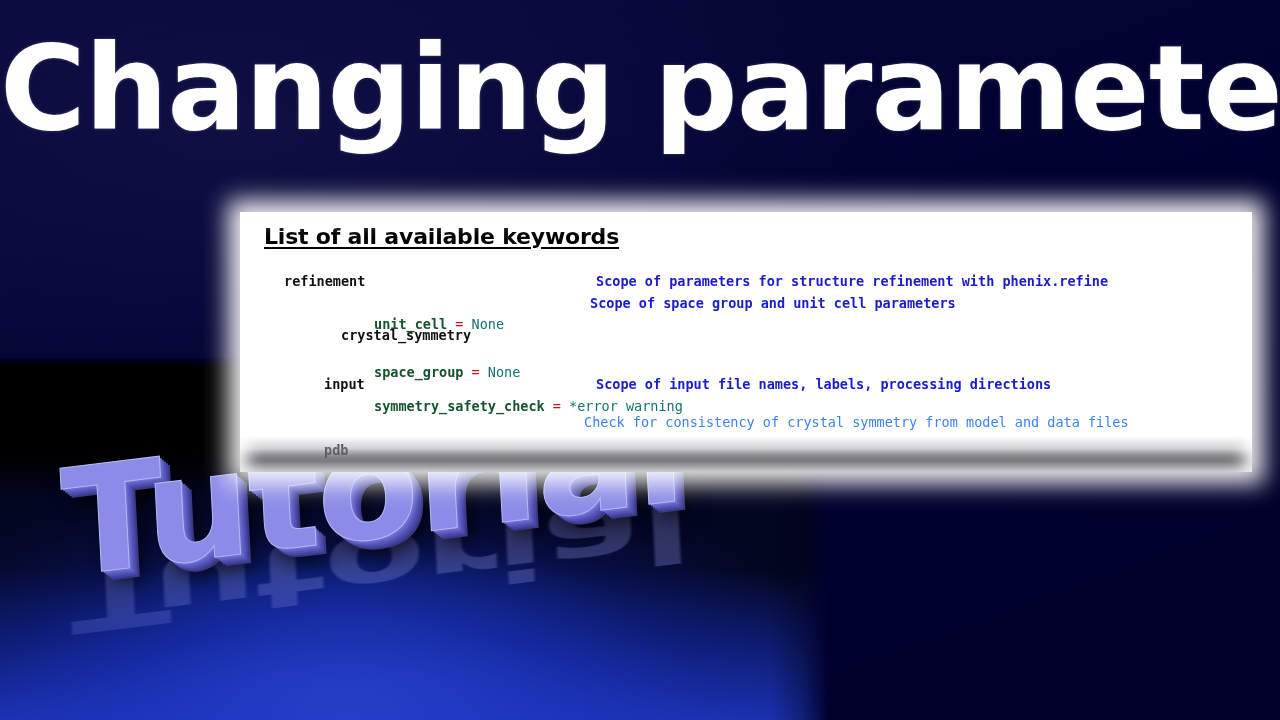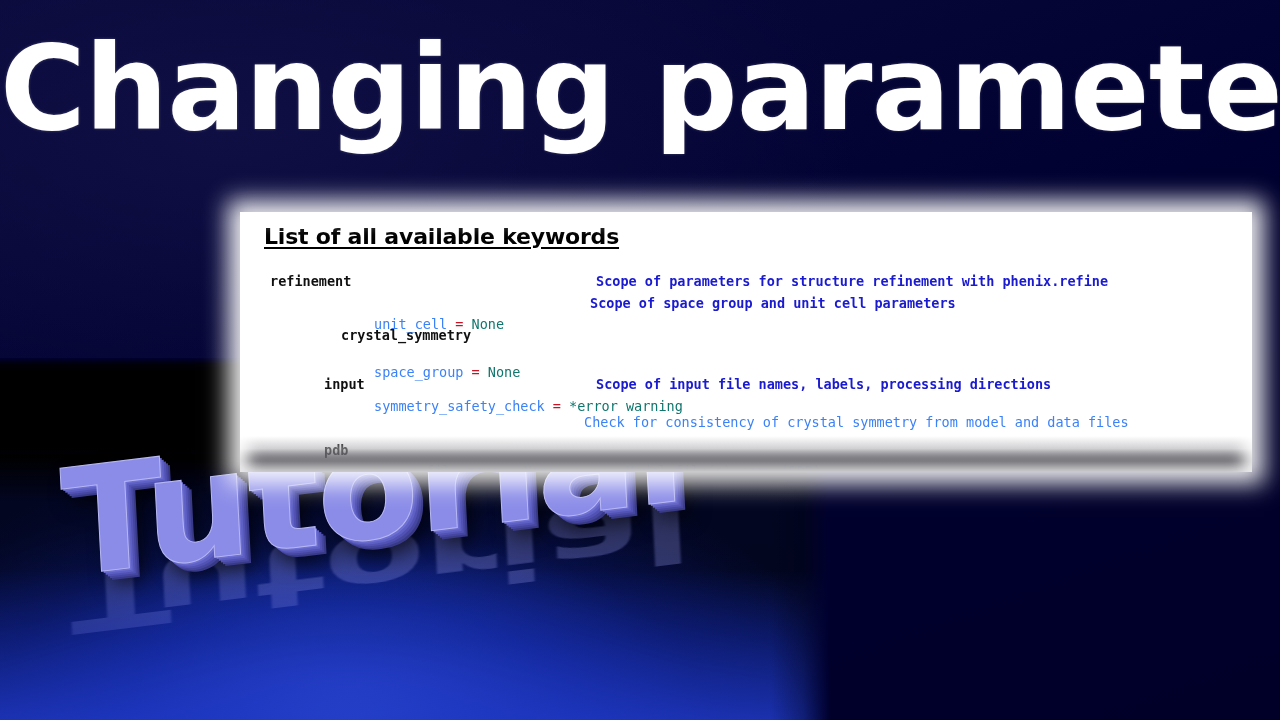--- a/index.html
+++ b/index.html
@@ -158,21 +158,21 @@
   .kw-row {
     position:absolute;
     left:0; right:0;
     white-space:pre;
     height:18px;
   }
   .kw-left  { position:absolute; white-space:pre; }
   .kw-right { position:absolute; white-space:pre; }
 
   .c-key   { color:#101010; font-weight:700; }
-  .c-name  { color:#3b82f6; font-weight:400; }
+  .c-name  { color:#14532d; font-weight:700; }
   .c-val   { color:#0f766e; font-weight:400; }
   .c-eq    { color:#cc1122; font-weight:400; }
   .c-help  { color:#1a1acf; font-weight:700; }
   .c-help-n{ color:#3b82f6; font-weight:400; }
 </style>
 </head>
 <body>
 
 <div id="slide">
 
@@ -189,21 +189,21 @@
     <div class="tut-mask-bottom"></div>
     <div class="tut-edge-top"></div>
     <div class="tut-edge-right"></div>
   </div>
 
   <div id="keywords-panel">
 
     <div id="panel-heading">List of all available keywords</div>
 
     <div id="keyword-listing">
-        <div class="kw-row" style="top: 11px;"><span class="kw-left" style="left: 30px;"><span class="c-key">refinement</span></span><span class="kw-right c-help" style="left: 356px;">Scope of parameters for structure refinement with phenix.refine</span></div>
+        <div class="kw-row" style="top: 11px;"><span class="kw-left" style="left: 44px;"><span class="c-key">refinement</span></span><span class="kw-right c-help" style="left: 356px;">Scope of parameters for structure refinement with phenix.refine</span></div>
         <div class="kw-row" style="top: 33px;"><span class="kw-left" style="left: 101px; margin-top: 32px;"><span class="c-key">crystal_symmetry</span></span><span class="kw-right c-help" style="left: 350px; text-align: center;">Scope of space group and unit cell parameters</span></div>
         <div class="kw-row" style="top: 54px;"><span class="kw-left" style="left: 134px;"><span class="c-name">unit_cell</span><span class="c-eq"> = </span><span class="c-val">None</span></span></div>
         <div class="kw-row" style="top: 66px; margin-top: 36px;"><span class="kw-left" style="left: 134px;"><span class="c-name">space_group</span><span class="c-eq"> = </span><span class="c-val">None</span></span></div>
         <div class="kw-row" style="top: 114px;"><span class="kw-left" style="left: 84px;"><span class="c-key">input</span></span><span class="kw-right c-help" style="left: 356px;">Scope of input file names, labels, processing directions</span></div>
         <div class="kw-row" style="top: 136px; text-align: right;"><span class="kw-left" style="left: 134px;"><span class="c-name">symmetry_safety_check</span><span class="c-eq"> = </span><span class="c-val">*error warning</span></span></div>
         <div class="kw-row" style="top: 152px;"><span class="kw-right c-help-n" style="left: 344px;">Check for consistency of crystal symmetry from model and data files</span></div>
         <div class="kw-row" style="top: 180px;"><span class="kw-left" style="left: 84px;"><span class="c-key">pdb</span></span></div>
         <div class="kw-row" style="top: 201px;"><span class="kw-left" style="left: 186px;"><span class="c-name">file_name</span><span class="c-eq"> = </span><span class="c-val">None</span></span><span class="kw-right c-help-n" style="left: 386px;">Model file(s) name (PDB)</span></div>
       </div>
 

